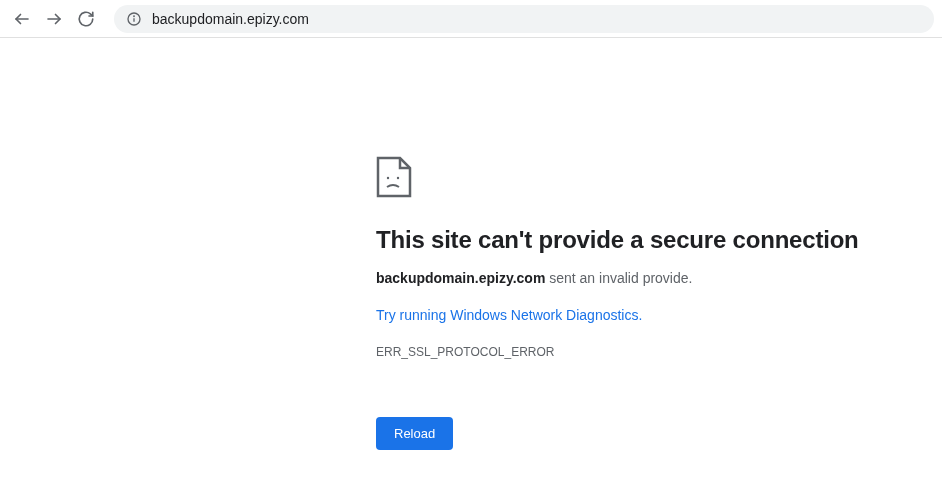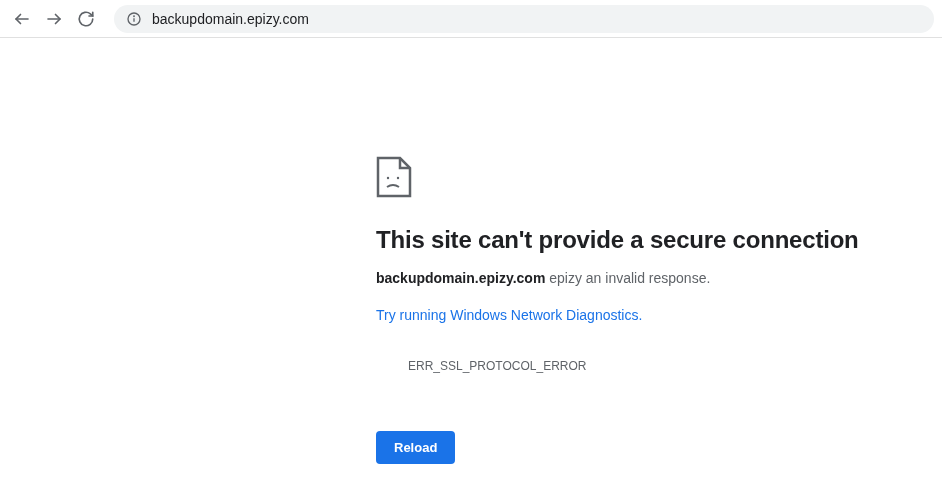--- a/index.html
+++ b/index.html
@@ -84,38 +84,37 @@
     }
     .error-msg .domain {
       font-weight: 700;
       color: #202124;
     }
     .diag-link {
       font-size: 14px;
       color: #1a73e8;
       text-decoration: none;
       display: inline-block;
-      margin-bottom: 36px;
+      margin-bottom: 22px;
       cursor: pointer;
     }
     .error-code {
       font-size: 12px;
       color: #5f6368;
       margin-bottom: 58px;
-      margin-left: 32px;
     }
     .reload-btn {
       background: #1a73e8;
       color: #fff;
       border: none;
       padding: 9px 18px;
       font-size: 13px;
       border-radius: 4px;
       cursor: pointer;
-      font-weight: 700;
+      font-weight: 400;
     }
   </style>
 </head>
 <body>
 
 <div class="toolbar">
   <div class="nav-btn">
     <svg viewBox="0 0 24 24" fill="none" stroke="currentColor" stroke-width="2.2" stroke-linecap="round" stroke-linejoin="round">
       <line x1="20" y1="12" x2="4" y2="12"></line>
       <polyline points="10 18 4 12 10 6"></polyline>
@@ -150,18 +149,18 @@
     <svg viewBox="0 0 36 42" fill="none" stroke="#5f6368" stroke-width="2.5">
       <path d="M2 2 L24 2 L34 12 L34 40 L2 40 Z" stroke-linejoin="miter"></path>
       <path d="M24 2 L24 12 L34 12" stroke-linejoin="miter"></path>
       <circle cx="12" cy="22" r="1.2" fill="#5f6368" stroke="none"></circle>
       <circle cx="22" cy="22" r="1.2" fill="#5f6368" stroke="none"></circle>
       <path d="M11 31 Q17 27 23 31" stroke-width="2"></path>
     </svg>
   </div>
   <h1 class="error-title">This site can't provide a secure connection</h1>
   <p class="error-msg">
-    <span class="domain">backupdomain.epizy.com</span><span> epizy an invalid response.</span>
+    <span class="domain">backupdomain.epizy.com</span><span> sent an invalid provide.</span>
   </p>
   <a class="diag-link">Try running Windows Network Diagnostics.</a>
   <div class="error-code">ERR_SSL_PROTOCOL_ERROR</div>
   <button class="reload-btn">Reload</button>
 </div>
 
 </body></html>

